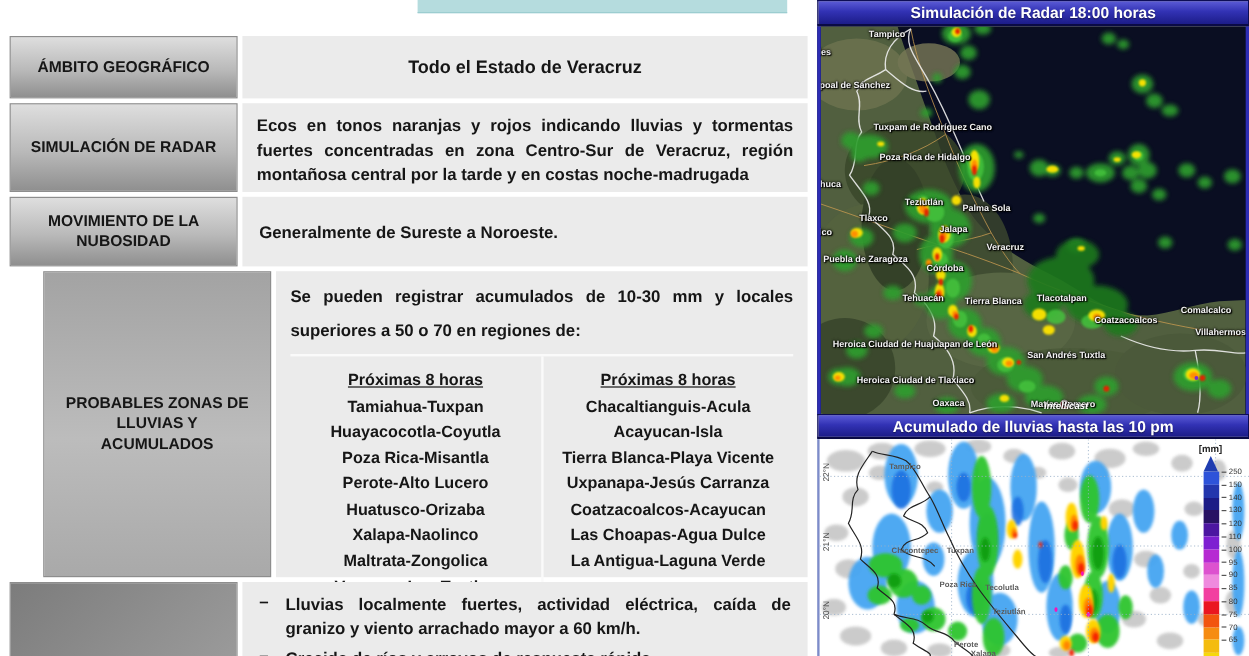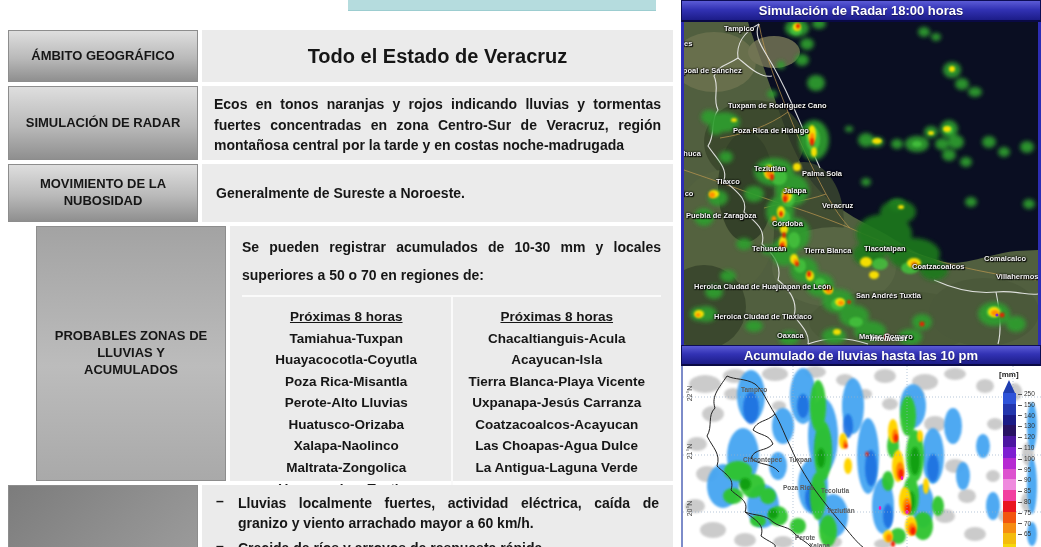--- a/index.html
+++ b/index.html
@@ -15,21 +15,21 @@
   .trow{display:flex;gap:4px;}
   .hcell{flex:0 0 190px;width:190px;box-sizing:border-box;border:1px solid #8d8d8d;
          display:flex;align-items:center;justify-content:center;text-align:center;
          font-weight:bold;font-size:13px;line-height:1.3;color:#161616;padding:4px 12px;
          background:linear-gradient(180deg,#dedede 0%,#b9b9b9 55%,#8f8f8f 100%);}
   .hcell.tall{background:linear-gradient(180deg,#a3a3a3 0%,#bcbcbc 55%,#a9a9a9 100%);margin-left:28px;}
   .hcell.dark{background:linear-gradient(135deg,#7c7c7c 0%,#8f8f8f 60%,#9b9b9b 100%);}
   .ccell{flex:1;box-sizing:border-box;background:#ebebeb;color:#161616;font-weight:bold;
          font-size:14px;padding:6px 14px;}
   .r1{height:52px}.r2{height:74px}.r3{height:58px}.r4{height:255px}.r5{height:70px}
-  .r1 .ccell{display:flex;align-items:center;justify-content:center;font-size:20px;}
+  .r1 .ccell{display:flex;align-items:center;justify-content:center;font-size:15px;}
   .r2 .ccell{text-align:justify;line-height:20.5px;padding:8px 12px;}
   .r3 .ccell{display:flex;align-items:center;}
   .r4 .ccell{padding:7px 12px 0 12px;display:flex;flex-direction:column;}
   .prob-intro{text-align:justify;line-height:28px;margin:0 0 6px 0;}
   .two-cols{flex:1;display:flex;border-top:2px solid #fafafa;}
   .pcol{flex:1;text-align:center;padding-top:9px;}
   .pcol + .pcol{border-left:2px solid #fafafa;}
   .pcol-title{font-weight:bold;text-decoration:underline;font-size:13.5px;line-height:21.5px;}
   .plist .list-item{font-size:13.5px;line-height:21.5px;white-space:nowrap;}
   .r5 .ccell{padding:8px 14px 0 14px;}
@@ -101,21 +101,21 @@
       <div class="ccell">
         <p class="prob-intro">Se pueden registrar acumulados de 10-30 mm y locales superiores a 50 o 70 en regiones de:</p>
         <div class="two-cols">
           <div class="pcol">
             <div class="pcol-title">Próximas 8 horas</div>
             <div class="plist">
 
             <div class="list-item">Tamiahua-Tuxpan</div>
                 <div class="list-item">Huayacocotla-Coyutla</div>
                 <div class="list-item">Poza Rica-Misantla</div>
-                <div class="list-item">Perote-Alto Lluvias</div>
+                <div class="list-item">Perote-Alto Lucero</div>
                 <div class="list-item">Huatusco-Orizaba</div>
                 <div class="list-item">Xalapa-Naolinco</div>
                 <div class="list-item">Maltrata-Zongolica</div>
                 <div class="list-item">Veracruz-Los Tuxtlas</div>
               </div>
           </div>
           <div class="pcol">
             <div class="pcol-title">Próximas 8 horas</div>
             <div class="plist">
 

